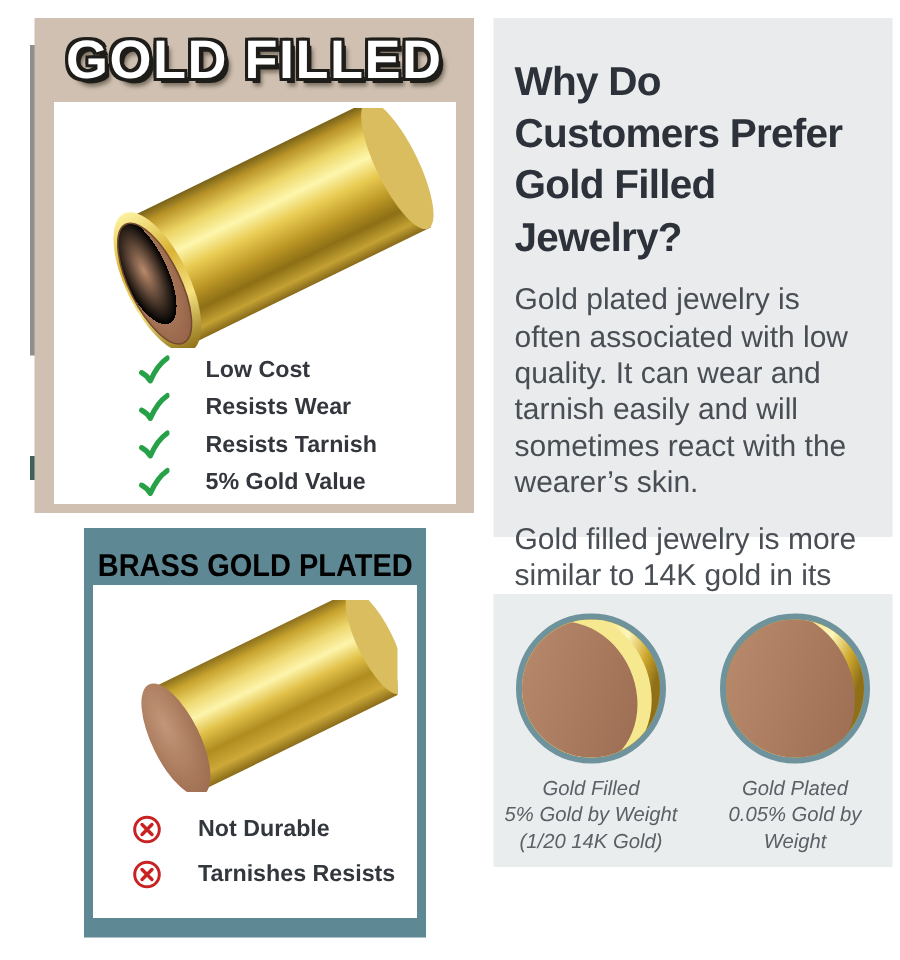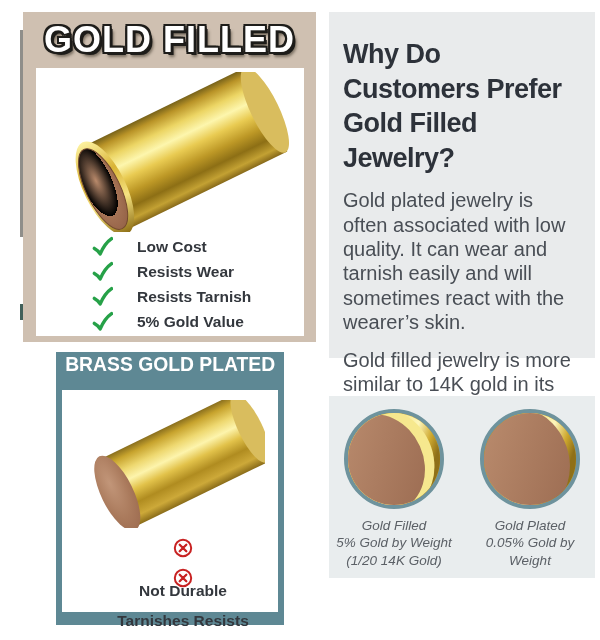--- a/index.html
+++ b/index.html
@@ -29,31 +29,31 @@
   .tube-svg{display:block;margin:4px auto 0;}
 
   ul.check-list,ul.cross-list{list-style:none;margin:0;padding:0;}
   ul.check-list{margin:2px 0 0 56px;}
   ul.cross-list{margin:10px 0 0 26px;}
   .check-list li,.cross-list li{
     display:flex;align-items:center;gap:24px;
     font-size:15.5px;font-weight:700;color:#33373d;
   }
   .check-list li{height:25px;}
-  .cross-list li{height:30px;flex-direction:column;}
+  .cross-list li{height:30px;}
   .li-icon{flex:0 0 auto;display:inline-flex;}
 
   
   .card-gold-plated{
     position:absolute;left:45px;top:352px;width:228px;height:273px;
     background:#5e8894;
   }
   .gp-banner{
-    height:38px;display:flex;align-items:flex-start;justify-content:center;
-    color:#ffffff;font-size:21px;font-weight:700;white-space:nowrap;
+    height:38px;display:flex;align-items:flex-end;justify-content:center;
+    color:#000000;font-size:21px;font-weight:700;white-space:nowrap;
   }
   .gp-banner span{display:inline-block;transform:scaleX(.92);}
   .gp-inner{
     position:absolute;left:6px;right:6px;top:38px;bottom:13px;background:#ffffff;
   }
   .rod-svg{display:block;margin:10px auto 0;}
 
   
   .panel-why{
     position:absolute;left:318px;top:12px;width:266px;height:346px;

